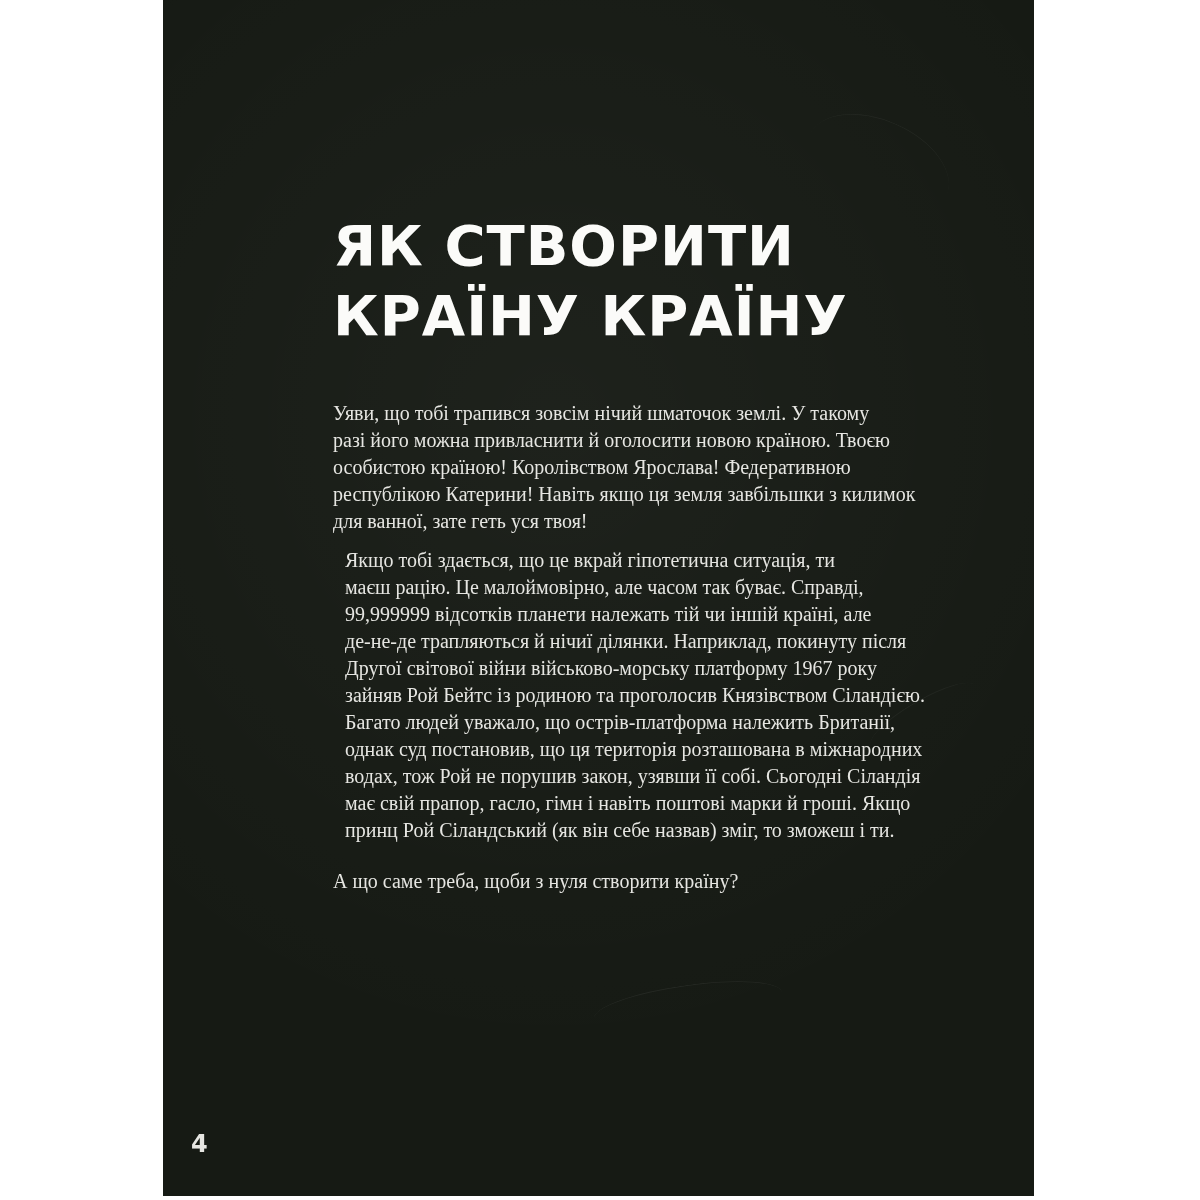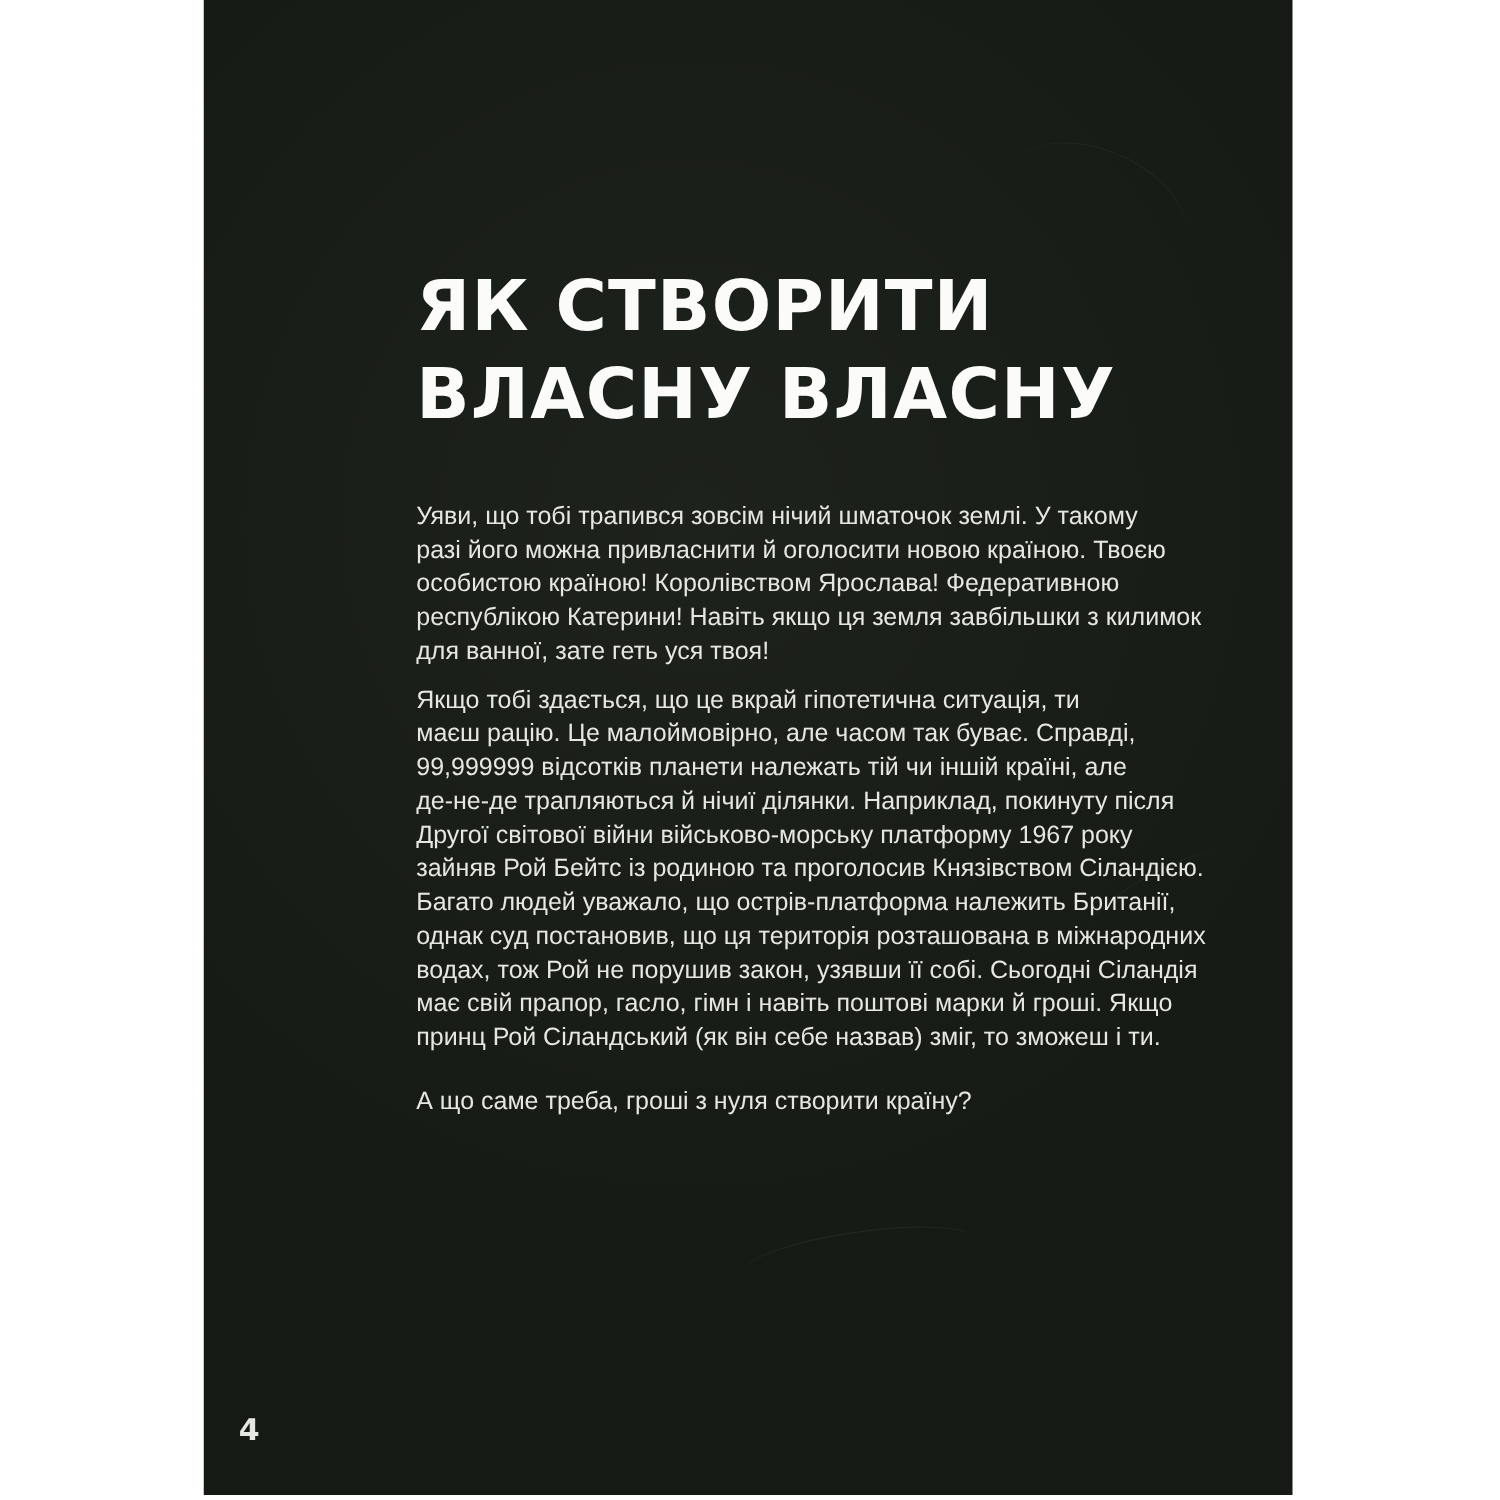--- a/index.html
+++ b/index.html
@@ -49,67 +49,67 @@
     line-height: 70px;
     letter-spacing: 1px;
     color: var(--title_color, #fbfbf9);
     white-space: pre-line;
   }
   .bodycopy {
     position: absolute;
     left: 170px;
     top: 400px;
     width: 700px;
-    font-family: Liberation Sans, sans-serif;
+    font-family: Liberation Serif, serif;
     font-size: 20px;
     line-height: 27px;
     color: var(--text_color, #e6e6e2);
   }
   .bodycopy p {
     margin: 0 0 12px 0;
     white-space: pre-line;
   }
-  .bodycopy p.para-2 { margin-bottom: 24px; }
+  .bodycopy p.para-2 { margin-bottom: 24px; margin-left: 12px; }
   .page-number {
     position: absolute;
     left: 28px;
     top: 1130px;
     font-family: "DejaVu Sans", sans-serif;
     font-weight: bold;
     font-size: 24px;
     color: var(--text_color, #e6e6e2);
   }
 </style>
 </head>
 <body>
 
 <div class="scan-bg">
   <div class="book-page">
     <div class="scratch scratch-1"></div>
     <div class="scratch scratch-2"></div>
     <div class="scratch scratch-3"></div>
 
     <h1 class="chapter-title">ЯК СТВОРИТИ
-ВЛАСНУ ВЛАСНУ</h1>
+КРАЇНУ КРАЇНУ</h1>
 
     <div class="bodycopy">
       <p class="para-1">Уяви, що тобі трапився зовсім нічий шматочок землі. У такому
 разі його можна привласнити й оголосити новою країною. Твоєю
 особистою країною! Королівством Ярослава! Федеративною
 республікою Катерини! Навіть якщо ця земля завбільшки з килимок
 для ванної, зате геть уся твоя!</p>
       <p class="para-2">Якщо тобі здається, що це вкрай гіпотетична ситуація, ти
 маєш рацію. Це малоймовірно, але часом так буває. Справді,
 99,999999 відсотків планети належать тій чи іншій країні, але
 де-не-де трапляються й нічиї ділянки. Наприклад, покинуту після
 Другої світової війни військово-морську платформу 1967 року
 зайняв Рой Бейтс із родиною та проголосив Князівством Сіландією.
 Багато людей уважало, що острів-платформа належить Британії,
 однак суд постановив, що ця територія розташована в міжнародних
 водах, тож Рой не порушив закон, узявши її собі. Сьогодні Сіландія
 має свій прапор, гасло, гімн і навіть поштові марки й гроші. Якщо
 принц Рой Сіландський (як він себе назвав) зміг, то зможеш і ти.</p>
-      <p class="para-3">А що саме треба, гроші з нуля створити країну?</p>
+      <p class="para-3">А що саме треба, щоби з нуля створити країну?</p>
     </div>
 
     <div class="page-number">4</div>
   </div>
 </div>
 
 </body></html>

